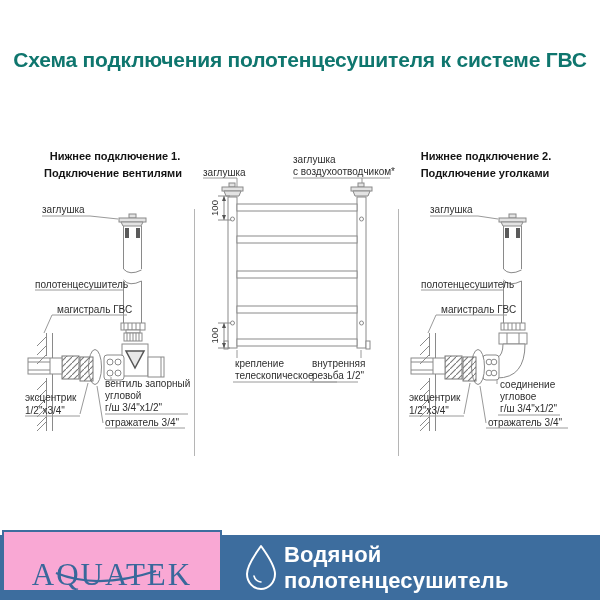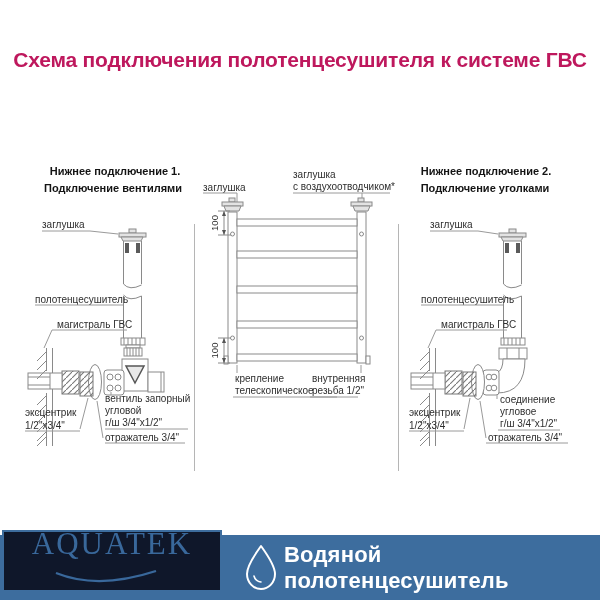--- a/index.html
+++ b/index.html
@@ -2,36 +2,36 @@
 <html><head>
 <meta charset="utf-8">
 <style>
   html,body{margin:0;padding:0;}
   body{
     width:600px;height:600px;position:relative;background:#ffffff;
     font-family:"Liberation Sans",sans-serif;overflow:hidden;
   }
   .page-title{
     position:absolute;top:48px;left:0;width:600px;text-align:center;
-    font-size:21px;font-weight:bold;color:#be185d;letter-spacing:-0.2px;
-  }
-  .diagram-wrap{position:absolute;top:156px;left:0;width:600px;height:390px;}
+    font-size:21px;font-weight:bold;color:#0f766e;letter-spacing:-0.2px;
+  }
+  .diagram-wrap{position:absolute;top:141px;left:0;width:600px;height:390px;}
   svg text{font-family:"Liberation Sans",sans-serif;font-size:10px;fill:#2e2e2e;}
   svg text.hdr{font-size:11px;font-weight:bold;fill:#141414;}
   svg text.dim{font-size:9.5px;fill:#2e2e2e;}
   .ln{stroke:#8a8a8a;stroke-width:1;fill:none;}
   .lead{stroke:#9a9a9a;stroke-width:1;fill:none;}
   .part{stroke:#8a8a8a;stroke-width:1;fill:#ffffff;}
   .partg{stroke:#8a8a8a;stroke-width:1;fill:#e3e3e3;}
   .divider{stroke:#b5b5b5;stroke-width:1;}
   
   .footer-bar{position:absolute;left:0;top:535px;width:600px;height:65px;background:#3d6d9e;}
   .logo-box{
-    position:absolute;left:2px;top:530px;width:216px;height:58px;background:#0f172a;
-    border:2px solid #3d6d9e;display:flex;align-items:flex-start;justify-content:center;
+    position:absolute;left:2px;top:530px;width:216px;height:58px;background:#f9a8d4;
+    border:2px solid #3d6d9e;display:flex;align-items:flex-end;justify-content:center;
   }
   .logo-text{
     font-family:"Liberation Serif",serif;font-size:31px;color:#39689b;
     letter-spacing:2px;line-height:1;margin-top:-4px;
   }
   .logo-swoosh{position:absolute;left:24px;top:38px;pointer-events:none;}
   .drop-wrap{position:absolute;left:243px;top:542px;}
   .footer-product{
     position:absolute;left:284px;top:535px;height:65px;display:flex;align-items:center;
     color:#ffffff;font-size:22px;font-weight:700;letter-spacing:0.2px;

